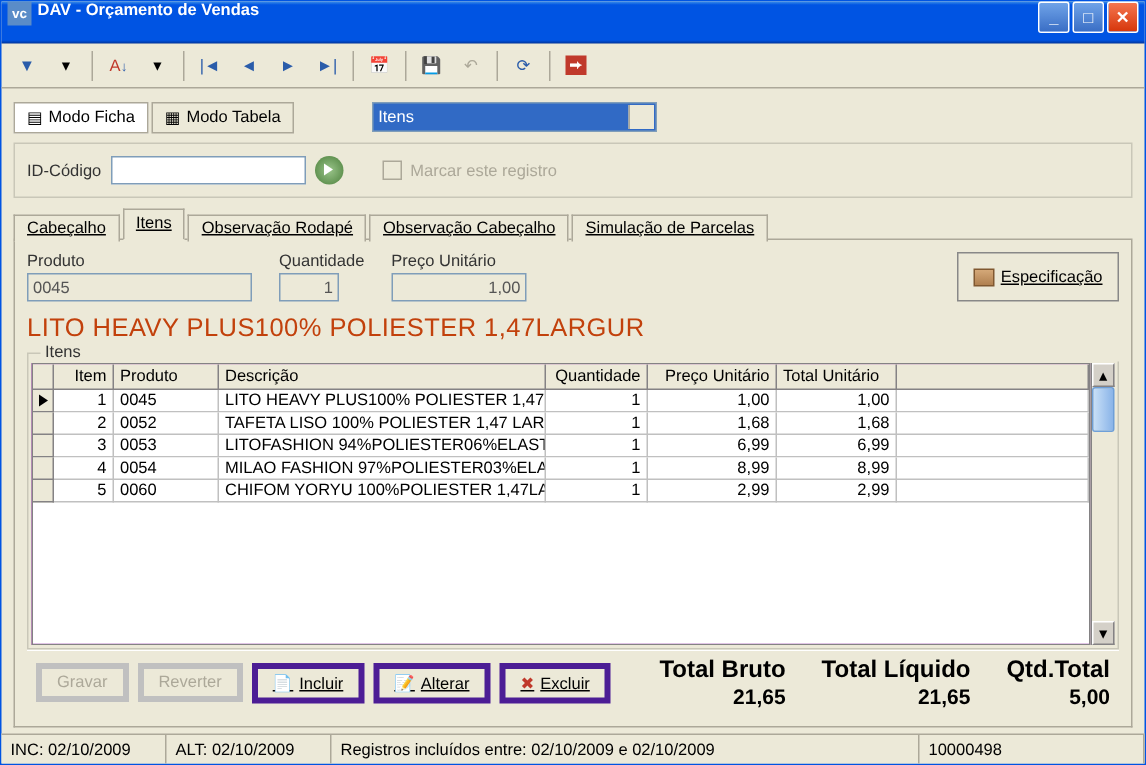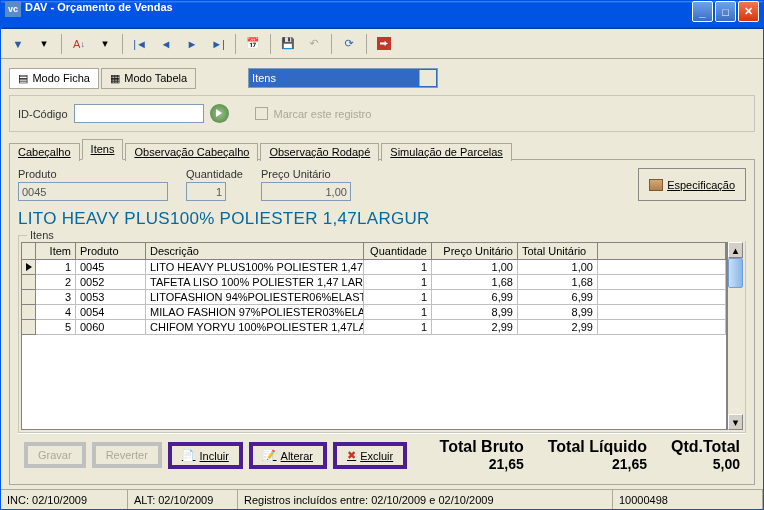--- a/index.html
+++ b/index.html
@@ -36,21 +36,21 @@
 .subtab { border:1px solid #aca899; border-bottom:none; padding:3px 8px 4px 8px; margin-right:2px; background:#ece9d8; cursor:pointer; position:relative; top:1px;}
 .subtab.active { background:#ece9d8;  border-bottom:1px solid #ece9d8;}
 .subtab.inactive { background:#ece9d8; top:2px; padding:2px 8px 3px 8px;}
 .panel-body { border:1px solid #aca899; border-top:none; padding:8px; flex:1; display:flex; flex-direction:column; }
 .field-row { display:flex; gap:0; }
 .field-col { display:flex; flex-direction:column; margin-right: 18px; }
 .field-col .label { margin-bottom:2px; }
 .input-ro { border:1px solid #7f9db9; background:#ece9d8; height:19px; padding:0 3px; text-align:left; color:#555;}
 .input-ro.right { text-align:right; }
 .spec-btn { margin-left:auto; border:1px solid #888; background:#ece9d8; padding:3px 10px; display:flex; align-items:center; gap:4px; cursor:pointer;}
-.product-name { font-size:17px; font-weight:normal; color:#0369a1; margin:8px 0 6px 0; letter-spacing:0.3px;}
+.product-name { font-size:17px; font-weight:normal; color:#c2410c; margin:8px 0 6px 0; letter-spacing:0.3px;}
 .grid-fieldset { border:1px solid #c9c7b8; padding:2px; margin-top:0; flex:1; display:flex; flex-direction:column; position:relative;}
 .grid-legend { font-size:11px; color:#333; padding:0 3px; position:relative; top:-9px; left:6px; background:#ece9d8; display:inline-block;}
 .grid-wrap { display:flex; flex:1; margin-top:-8px;}
 .grid { border:1px solid #848284; display:flex; flex-direction:column; flex:1; background:#d946ef; }
 .grid-header { display:flex; background:#ece9d8; }
 .gh { border-right:1px solid #848284; border-bottom:1px solid #848284; padding:2px 4px; background:#ece9d8; font-weight:normal;}
 .grid-row { display:flex; }
 .grid-row:nth-child(odd){}
 .gc { border-right:1px solid #c0c0c0; border-bottom:1px solid #c0c0c0; padding:1px 4px; background:#fff; white-space:nowrap; overflow:hidden;}
 .gc.right { text-align:right; }
@@ -161,22 +161,22 @@
         <div class="go-btn"></div>
         <span style="width:14px"></span>
         <span class="checkbox-dis"></span>
         <span class="disabled-label">Marcar este registro</span>
       </div>
     </div>
 
     <div class="tab-strip">
       <div class="subtab inactive"><span style="text-decoration:underline">Cabeçalho</span></div>
       <div class="subtab active"><span style="text-decoration:underline">Itens</span></div>
+      <div class="subtab inactive"><span style="text-decoration:underline">Observação Rodapé</span></div>
       <div class="subtab inactive"><span style="text-decoration:underline">Observação Cabeçalho</span></div>
-      <div class="subtab inactive"><span style="text-decoration:underline">Observação Rodapé</span></div>
       <div class="subtab inactive"><span style="text-decoration:underline">Simulação de Parcelas</span></div>
     </div>
 
     <div class="panel-body">
       <div class="field-row">
         <div class="field-col">
           <span class="label">Produto</span>
           <input class="input-ro" style="width: 150px;" value="0045">
         </div>
         <div class="field-col">
@@ -302,18 +302,18 @@
           <div class="total-col">
             <div class="total-label">Qtd.Total</div>
             <div class="total-val">5,00</div>
           </div>
         </div>
       </div>
     </div>
   </div>
 
   <div class="statusbar">
-    <div class="status-cell" style="width:127px">INC: 02/10/2009</div>
+    <div class="status-cell" style="width:110px">INC: 02/10/2009</div>
     <div class="status-cell" style="width:110px">ALT: 02/10/2009</div>
     <div class="status-cell" style="flex:1">Registros incluídos entre: 02/10/2009 e 02/10/2009</div>
     <div class="status-cell" style="width:150px">10000498</div>
   </div>
 </div>
 
 </body></html>

